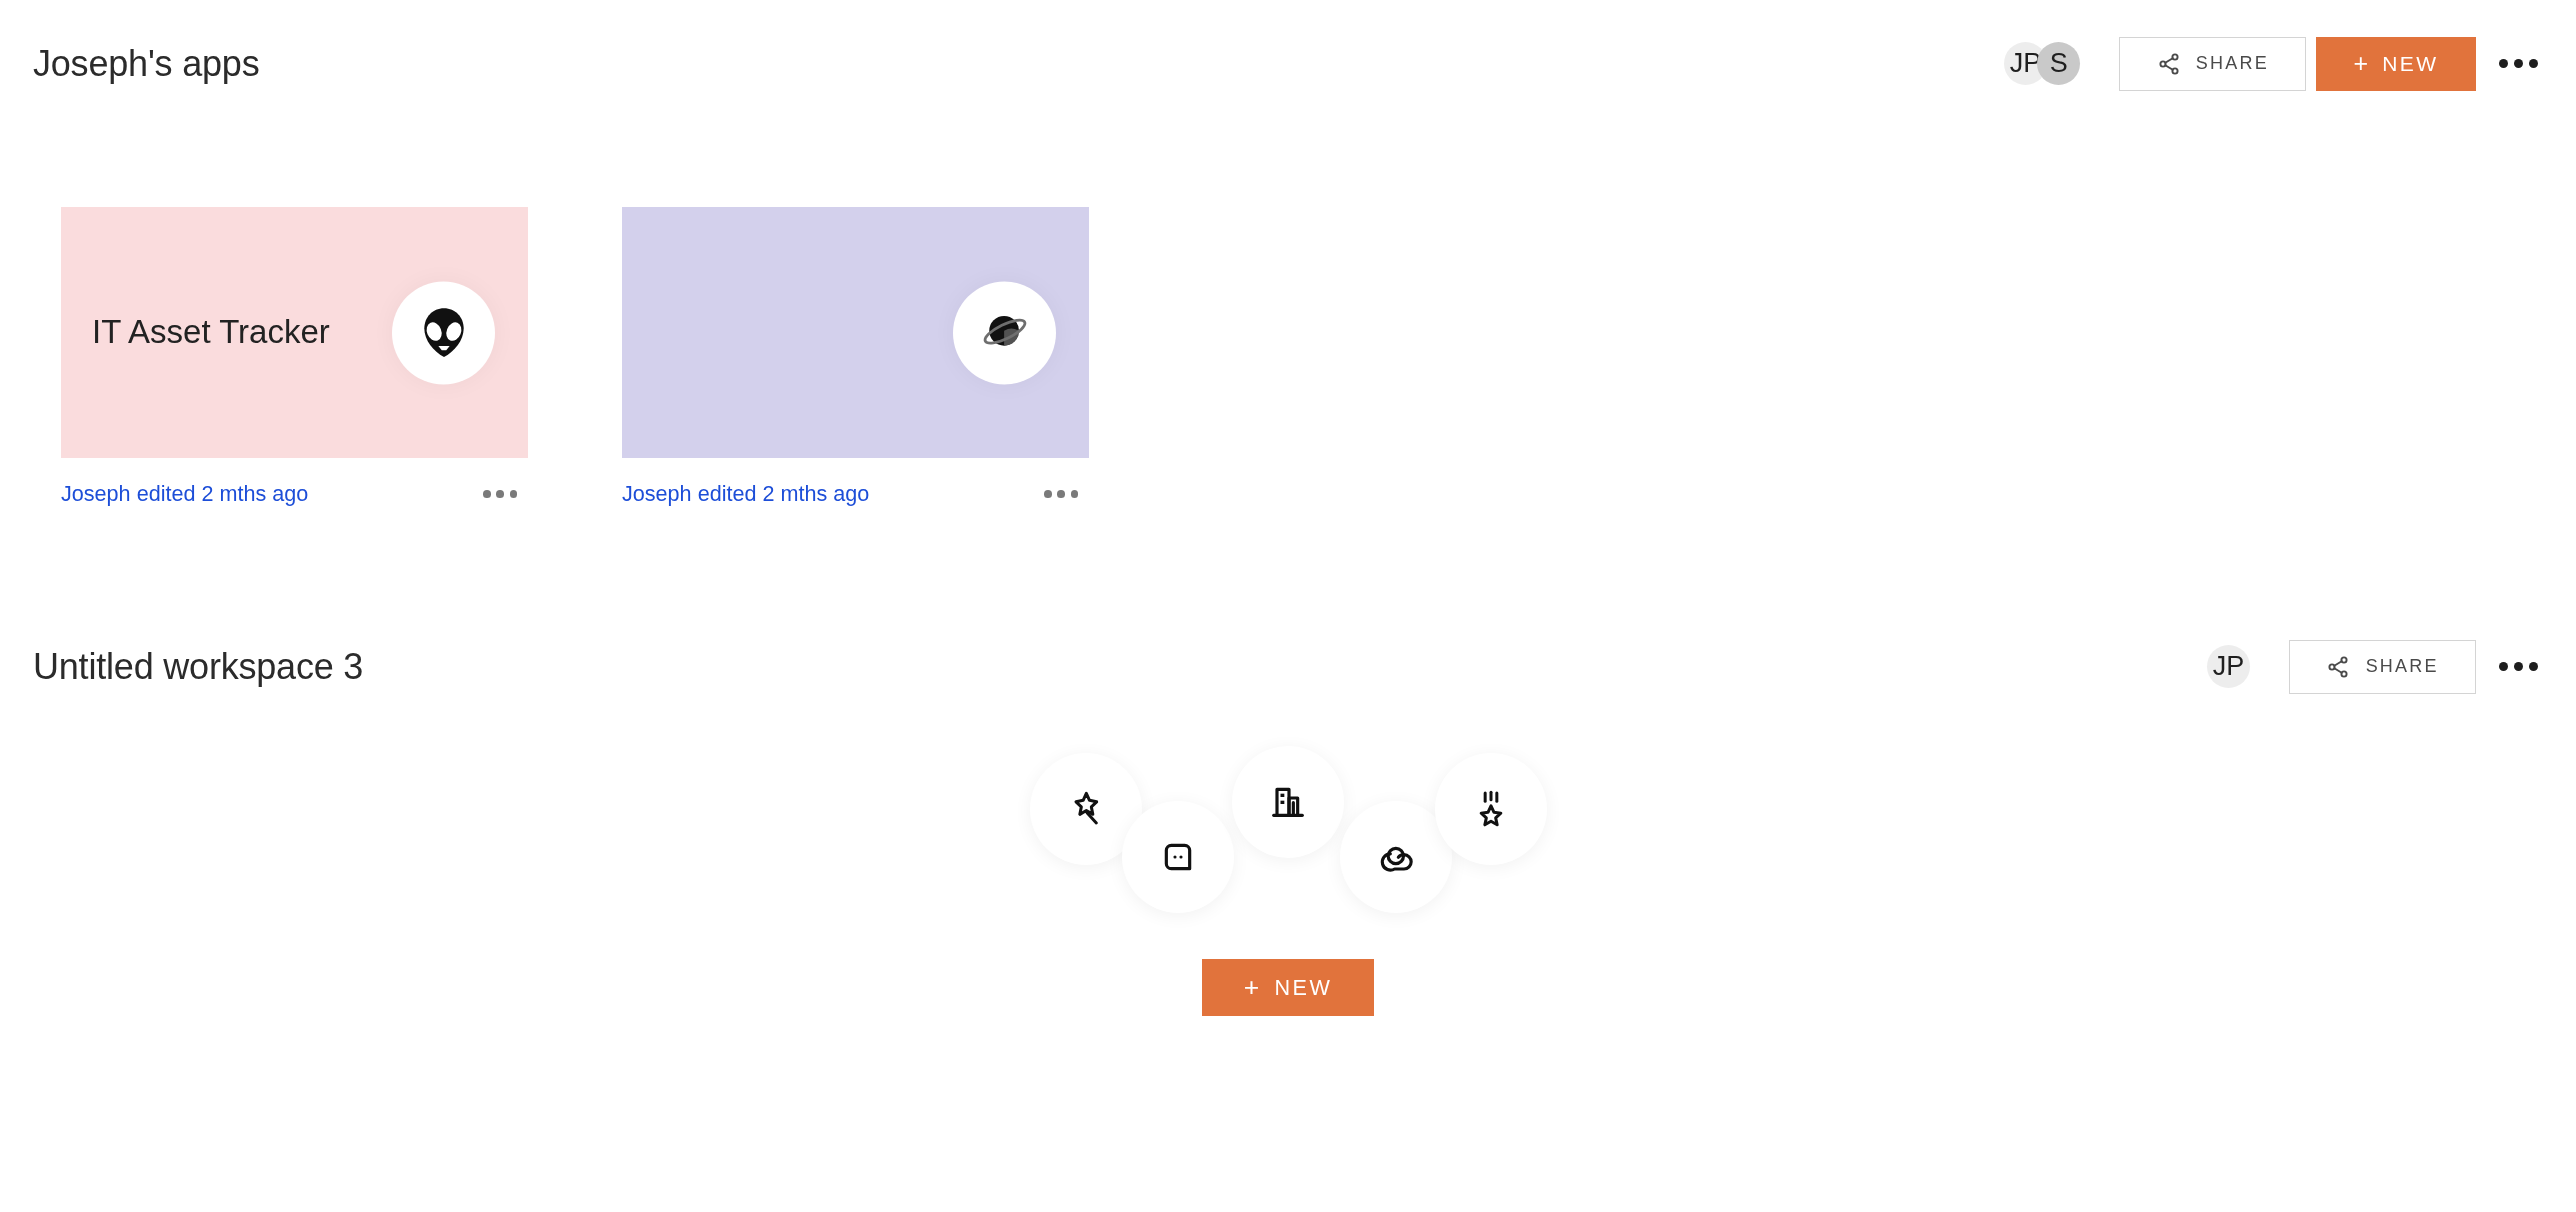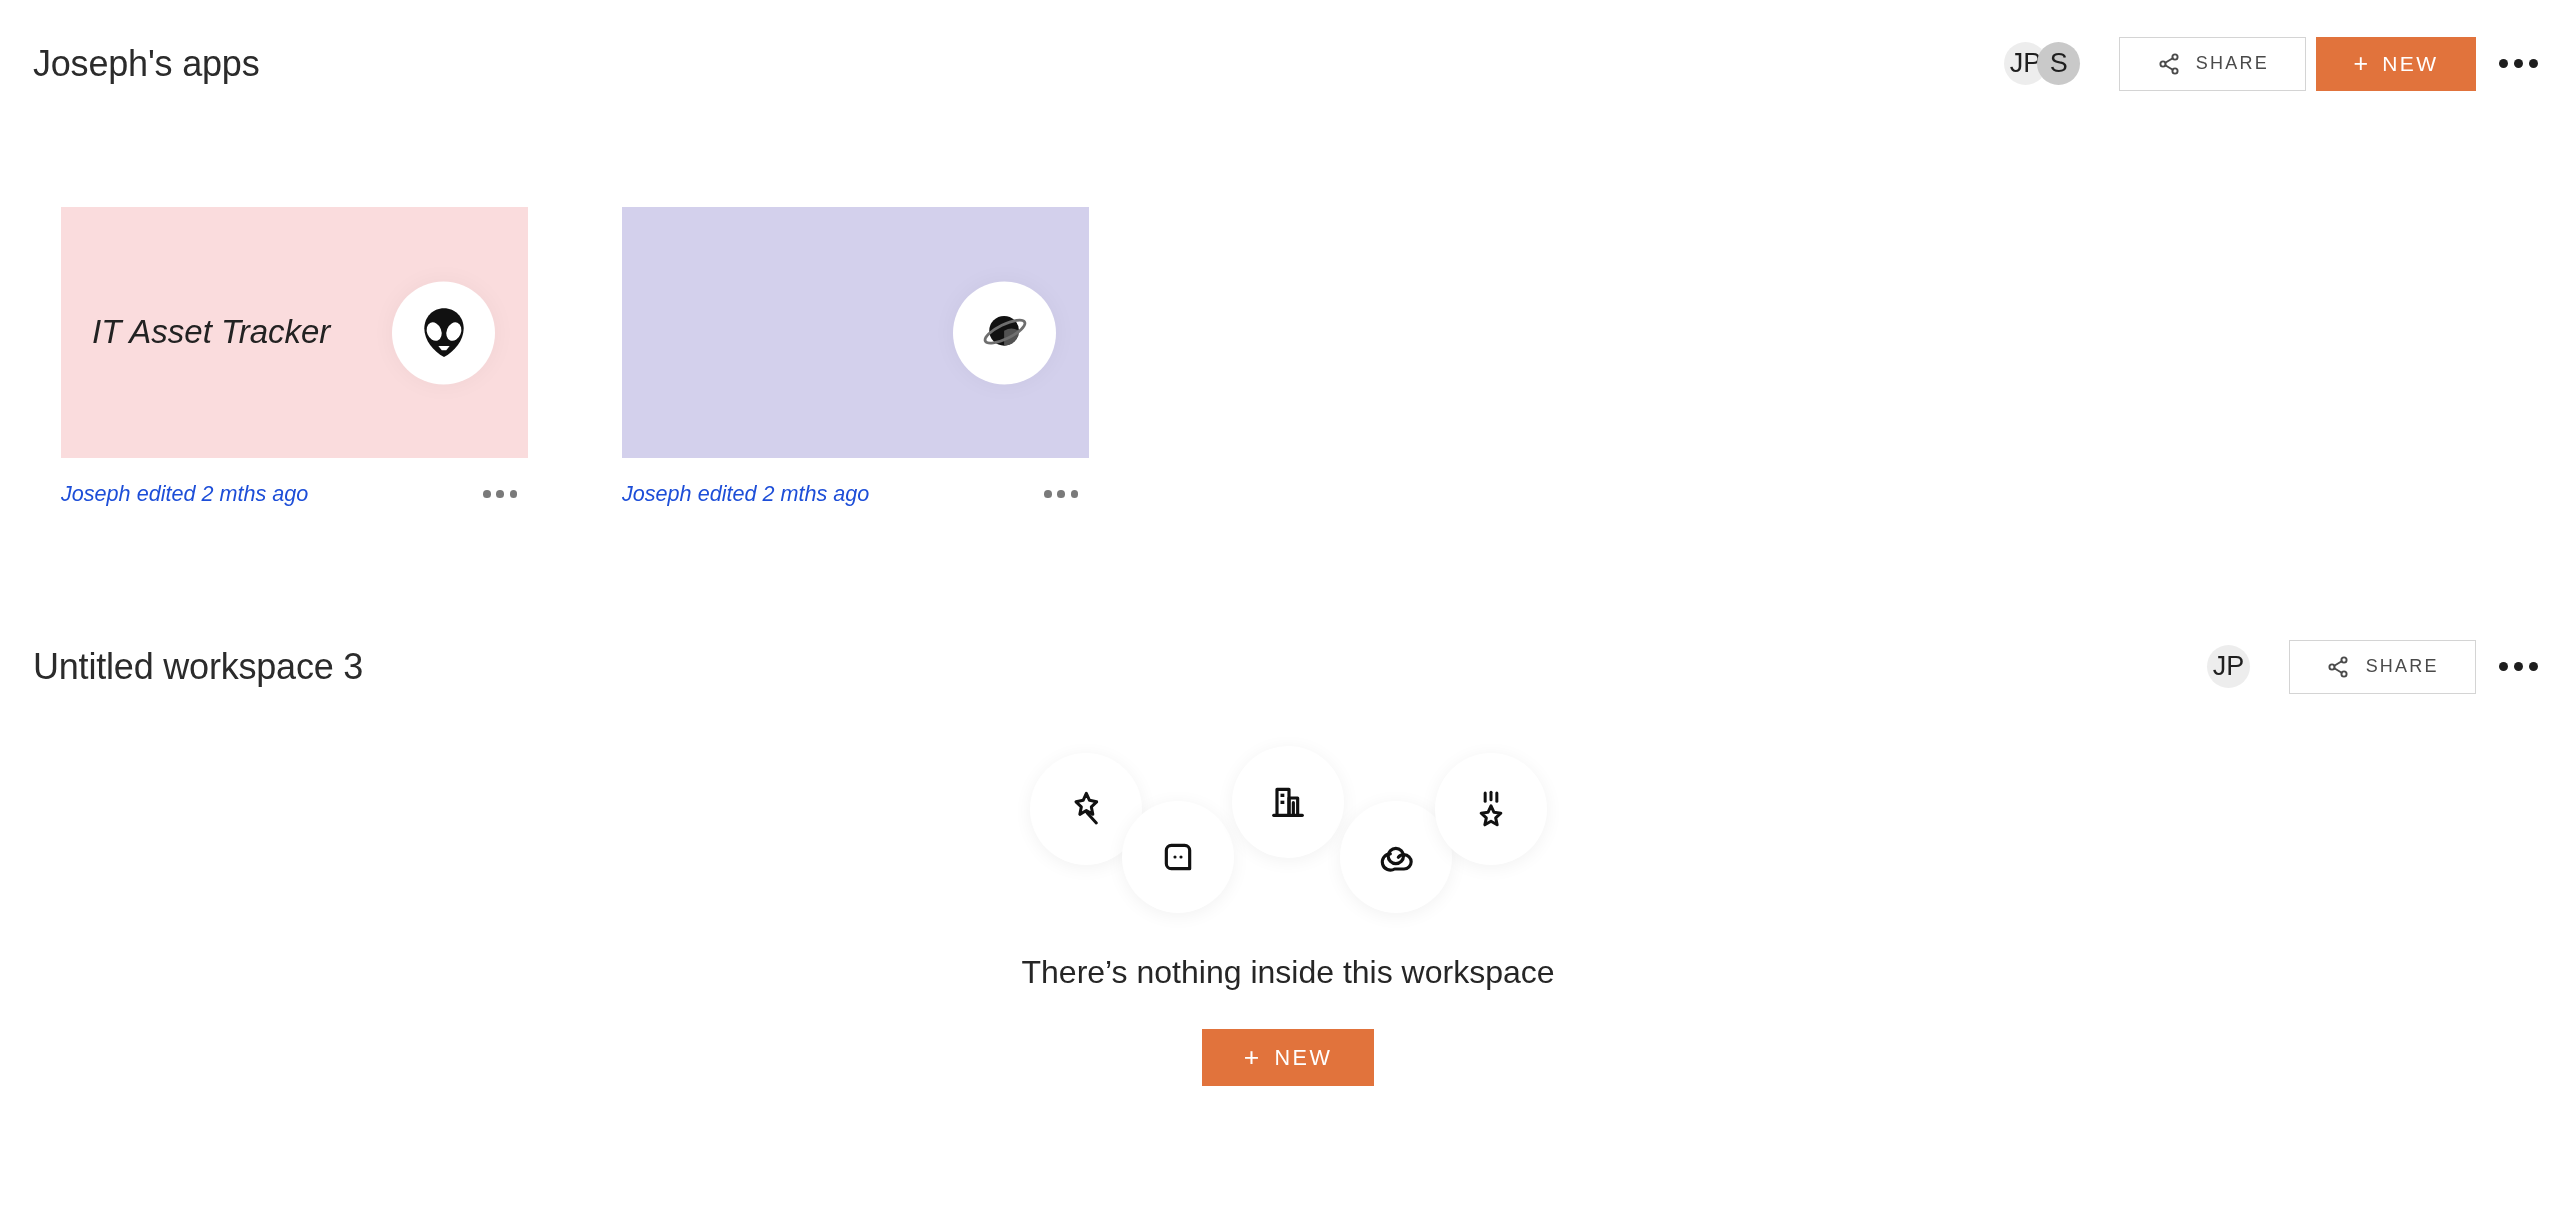--- a/index.html
+++ b/index.html
@@ -136,21 +136,20 @@
   .kebab.small i { width: 7.7px; height: 7.7px; background: #7a7a7a; }
   .kebab.small { gap: 5.6px; width: 39px; height: 28px; margin-left: 0; }
 
   
   .cards {
     position: absolute;
     left: 61px;
     top: 207px;
     display: flex;
     gap: 94px;
-    font-style: italic;
   }
   .card-wrap { width: 467px; }
   .card-tile {
     width: 467px;
     height: 251px;
     display: flex;
     align-items: center;
     padding: 0 31px;
     position: relative;
     cursor: pointer;
@@ -403,21 +402,20 @@
         <svg viewBox="0 0 24 24" width="40" height="40" fill="none" stroke="#111111" stroke-width="1.8" stroke-linecap="round" stroke-linejoin="round">
           <path d="M12 10.1l1.8 3.9 4.1 0.5-3.1 2.8 0.9 4.2-3.7-2.2-3.7 2.2 0.9-4.2-3.1-2.8 4.1-0.5z"></path>
           <line x1="8.5" y1="2.4" x2="8.5" y2="7.3"></line>
           <line x1="12" y1="2.0" x2="12" y2="6.4"></line>
           <line x1="15.5" y1="2.4" x2="15.5" y2="7.3"></line>
         </svg>
       </div>
 
     </div>
 
-    <div class="empty-text">There’s nothing inside this workspace</div>
 
     <div class="empty-btn-row">
       <button class="btn-new-empty">
         <span class="plus">+</span>
         <span class="lbl">NEW</span>
       </button>
     </div>
 
   </div>
 

